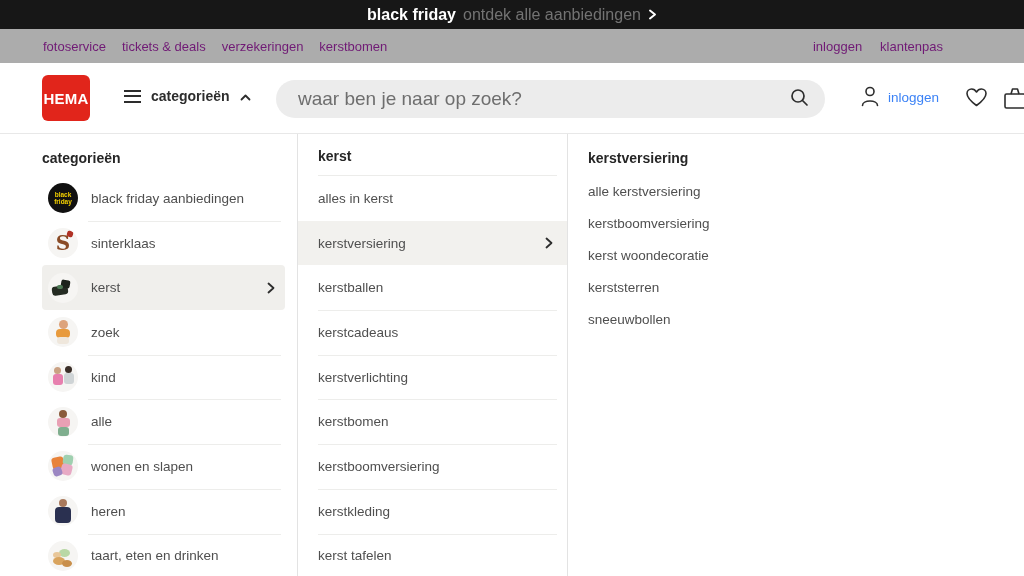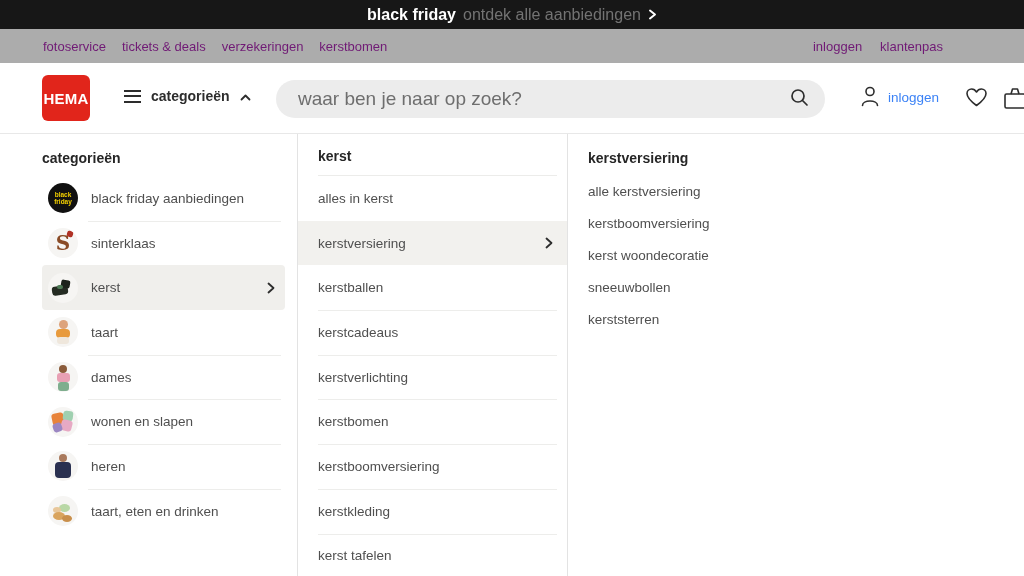--- a/index.html
+++ b/index.html
@@ -266,29 +266,38 @@
                 <polyline points="1.5,1.5 6.5,6 1.5,10.5" fill="none" stroke="#2d2d2d" stroke-width="1.8" stroke-linecap="round" stroke-linejoin="round"></polyline>
               </svg>
           </span>
         </li>
         <li>
           <span class="thumb baby-thumb">
             <i class="head"></i>
               <i class="body"></i>
               <i class="legs"></i>
           </span>
-          <span class="lbl">taart</span>
+          <span class="lbl">zoek</span>
+        </li>
+        <li>
+          <span class="thumb kind-thumb">
+            <i class="h1"></i>
+              <i class="h2"></i>
+              <i class="t1"></i>
+              <i class="t2"></i>
+          </span>
+          <span class="lbl">kind</span>
         </li>
         <li>
           <span class="thumb dames-thumb">
             <i class="head"></i>
               <i class="top"></i>
               <i class="pants"></i>
           </span>
-          <span class="lbl">dames</span>
+          <span class="lbl">alle</span>
         </li>
         <li>
           <span class="thumb wonen-thumb">
             <i class="p1"></i>
               <i class="p3"></i>
               <i class="p2"></i>
               <i class="p4"></i>
           </span>
           <span class="lbl">wonen en slapen</span>
         </li>
@@ -332,19 +341,19 @@
         <li>kerst tafelen</li>
       </ul>
     </div>
 
     <div class="menu-col col3">
       <div class="col-title">kerstversiering</div>
       <ul>
         <li>alle kerstversiering</li>
         <li>kerstboomversiering</li>
         <li>kerst woondecoratie</li>
+        <li>kerststerren</li>
         <li>sneeuwbollen</li>
-        <li>kerststerren</li>
       </ul>
     </div>
   </div>
 
 </div>
 
 </body></html>

